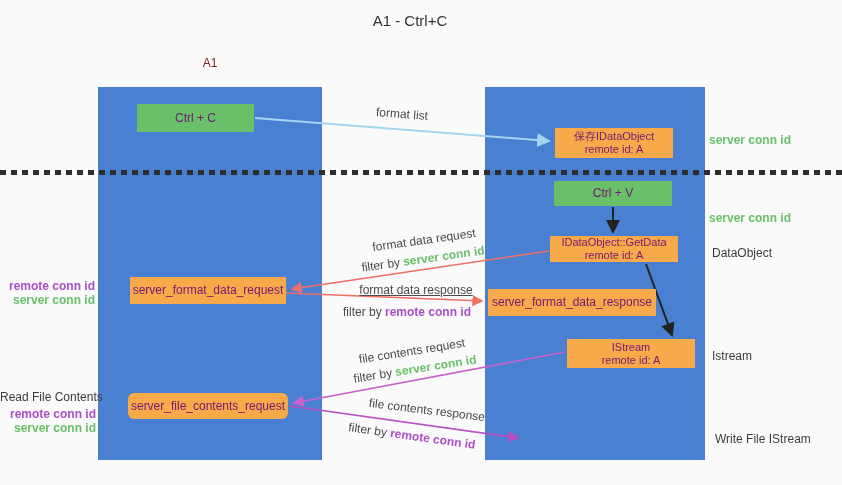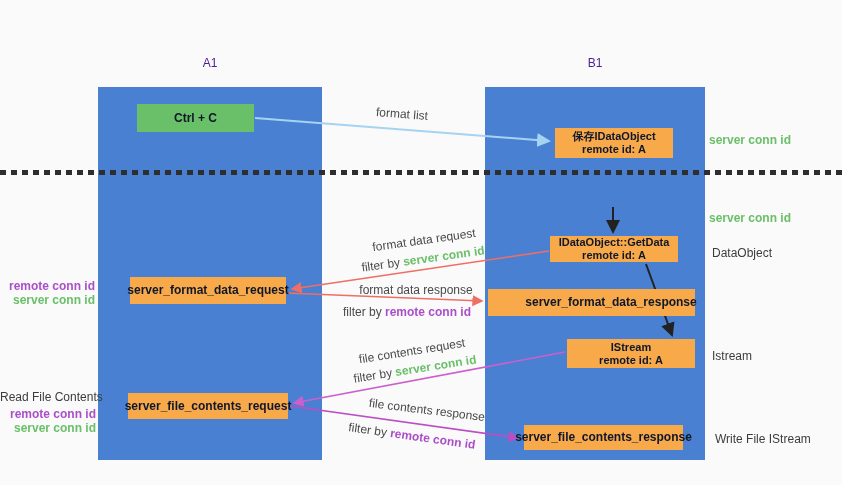--- a/index.html
+++ b/index.html
@@ -6,26 +6,26 @@
   .stage {
     position:relative; width:842px; height:485px; overflow:hidden;
     font-family:"Liberation Sans", sans-serif; background:#fafafa; color:#3c3c3c;
   }
   .title {
     position:absolute; left:300px; top:10px; width:220px;
     text-align:center; font-size:15px; line-height:21px; color:#333;
   }
   .lane { position:absolute; background:#4a80d2; }
   .lane-header {
-    position:absolute; text-align:center; font-size:12px; line-height:14px; color:#4c1d95;
+    position:absolute; text-align:center; font-size:12px; line-height:14px; color:#7f1d1d;
   }
   .node {
     position:absolute; display:flex; flex-direction:column;
     align-items:center; justify-content:center;
-    color:#0f172a; font-size:12px; text-align:center; line-height:13px;font-weight:bold;
+    color:#701a75; font-size:12px; text-align:center; line-height:13px;
   }
   .green-node  { background:#6abf69; }
   .orange-node { background:#f8a949; }
   .two-line { font-size:11px; }
   .side-label { position:absolute; font-size:12px; white-space:nowrap; color:#3c3c3c; }
   .bold-green  { color:#6abf69; font-weight:bold; }
   .bold-purple { color:#ab4fc8; font-weight:bold; }
   .right-align { text-align:right; }
   .alabel {
     position:absolute; font-size:12px; color:#4a4a4a; white-space:nowrap;
@@ -36,27 +36,27 @@
     background:repeating-linear-gradient(90deg,#2e2e2e 0 6px,transparent 6px 11px);
   }
   svg.arrows { position:absolute; left:0; top:0; pointer-events:none; }
 </style>
 </head>
 <body>
 
 <div class="stage">
 
   <div class="title">
+    <div>A1 - Ctrl+C</div>
   </div>
 
   <div class="lane-header" style="left:98px; top:56px; width:224px;">
     <div>A1</div>
   </div>
   <div class="lane-header" style="left:485px; top:56px; width:220px;">
-    <div>B1</div>
   </div>
 
   <div class="lane" style="left:98px; top:87px; width:224px; height:373px;"></div>
   <div class="lane" style="left:485px; top:87px; width:220px; height:373px;"></div>
 
   <div class="dotted"></div>
 
   <svg class="arrows" width="842" height="485" viewBox="0 0 842 485">
     <defs>
       <marker id="m-blue" markerWidth="8" markerHeight="8" refX="6" refY="3.5" orient="auto">
@@ -86,46 +86,46 @@
 
   <div class="node green-node" style="left:137px; top:104px; width:117px; height:28px;">
     <div>Ctrl + C</div>
   </div>
 
   <div class="node orange-node two-line" style="left:555px; top:128px; width:118px; height:30px;">
     <div>保存IDataObject</div>
     <div>remote id: A</div>
   </div>
 
+  <div class="node green-node" style="left:554px; top:181px; width:118px; height:25px;">
+    <div>Ctrl + V</div>
+  </div>
 
   <div class="node orange-node two-line" style="left:550px; top:236px; width:128px; height:26px;">
     <div>IDataObject::GetData</div>
     <div>remote id: A</div>
   </div>
 
   <div class="node orange-node" style="left:130px; top:277px; width:156px; height:27px;">
     <div>server_format_data_request</div>
   </div>
 
-  <div class="node orange-node" style="left:488px; top:289px; width:168px; height:27px;padding-left:39px;">
+  <div class="node orange-node" style="left:488px; top:289px; width:168px; height:27px;">
     <div>server_format_data_response</div>
   </div>
 
   <div class="node orange-node two-line" style="left:567px; top:339px; width:128px; height:29px;">
     <div>IStream</div>
     <div>remote id: A</div>
   </div>
 
-  <div class="node orange-node" style="left:128px; top:393px; width:160px; height:26px;">
+  <div class="node orange-node" style="left:128px; top:393px; width:160px; height:26px;border-radius:6px;">
     <div>server_file_contents_request</div>
   </div>
 
-  <div class="node orange-node" style="left:524px; top:425px; width:159px; height:25px;">
-    <div>server_file_contents_response</div>
-  </div>
 
   <div class="side-label bold-green" style="left:709px; top:133px;">server conn id</div>
   <div class="side-label bold-green" style="left:709px; top:211px;">server conn id</div>
   <div class="side-label" style="left:712px; top:246px;text-align:right;">DataObject</div>
   <div class="side-label" style="left:712px; top:349px;">Istream</div>
   <div class="side-label" style="left:715px; top:432px;">Write File IStream</div>
 
   <div class="side-label right-align" style="left:0px; top:279px; width:95px; line-height:14px;">
     <div class="bold-purple">remote conn id</div>
     <div class="bold-green">server conn id</div>
@@ -134,21 +134,21 @@
     <div>Read File Contents</div>
     <div class="bold-purple" style="margin-top:3px;">remote conn id</div>
     <div class="bold-green">server conn id</div>
   </div>
 
   <div class="alabel" style="left:402px; top:114px; --r:4.5deg;">format list</div>
 
   <div class="alabel" style="left:424px; top:240px; --r:-8deg;">format data request</div>
   <div class="alabel" style="left:423px; top:259px; --r:-8deg;"><span>filter by</span> <span class="bold-green">server conn id</span></div>
 
-  <div class="alabel" style="left:416px; top:290px;">format data response</div>
+  <div class="alabel" style="left:416px; top:290px;text-decoration:underline;">format data response</div>
   <div class="alabel" style="left:407px; top:312px;"><span>filter by</span> <span class="bold-purple">remote conn id</span></div>
 
   <div class="alabel" style="left:412px; top:351px; --r:-9deg;">file contents request</div>
   <div class="alabel" style="left:415px; top:369px; --r:-9deg;"><span>filter by</span> <span class="bold-green">server conn id</span></div>
 
   <div class="alabel" style="left:427px; top:410px; --r:7deg;">file contents response</div>
   <div class="alabel" style="left:412px; top:436px; --r:8deg;"><span>filter by</span> <span class="bold-purple">remote conn id</span></div>
 
 </div>
 

